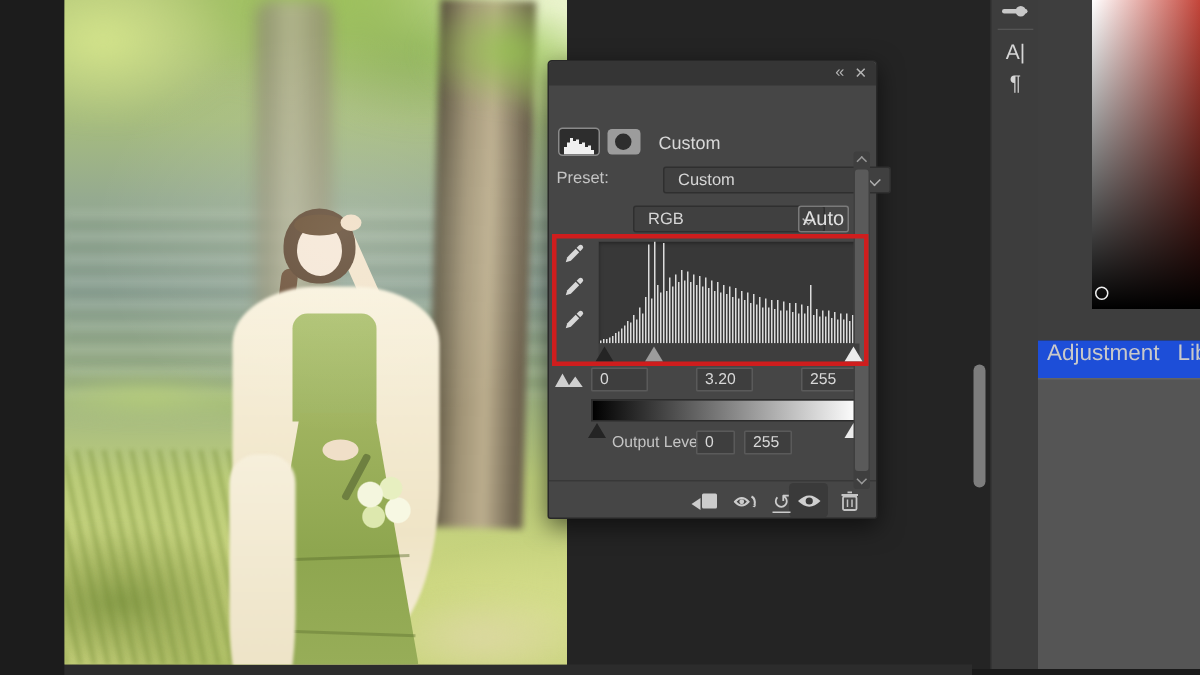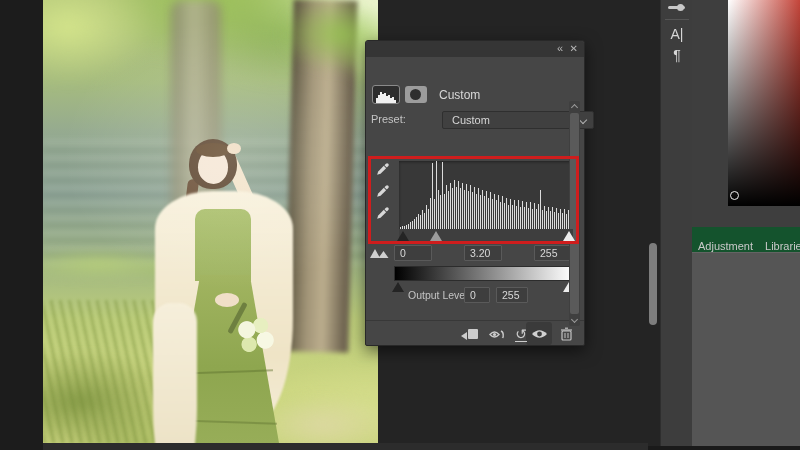--- a/index.html
+++ b/index.html
@@ -155,22 +155,22 @@
   .is-slider::after { content:""; position:absolute; right:1px; top:-2px; width:7px; height:7px; background:#c8c8c8; border-radius:50%; }
   .is-div { position:absolute; left:4px; top:19px; width:24px; height:1px; background:#2e2e2e; border-bottom:1px solid #555; }
   .is-char { position:absolute; left:0; top:26px; width:32px; text-align:center; color:#d6d6d6; font-size:14px; }
   .is-para { position:absolute; left:0; top:47px; width:32px; text-align:center; color:#d6d6d6; font-size:14px; }
 
   .color-panel { position:absolute; left:692px; top:0; width:108px; height:227px; background:#3e3e3e; }
   .color-field { position:absolute; left:36px; top:0; width:72px; height:206px;
     background:linear-gradient(to bottom, rgba(0,0,0,0), #000 100%), linear-gradient(to right, #ffffff, #c4453a); }
   .color-sel { position:absolute; left:2px; top:191px; width:9px; height:9px; border:1.5px solid #f0f0f0; border-radius:50%; }
 
-  .dock-tabs { position:absolute; left:692px; top:227px; width:108px; height:25px; background:#14532d; color:#c9c9c9;
-               font-size:11px; display:flex; align-items:flex-end; white-space:nowrap; overflow:hidden; }
+  .dock-tabs { position:absolute; left:692px; top:227px; width:108px; height:25px; background:#1d4ed8; color:#c9c9c9;
+               font-size:15px; display:flex; align-items:flex-start; white-space:nowrap; overflow:hidden; }
   .dock-tab { padding:0 6px; flex:none; }
   .dock-content { position:absolute; left:692px; top:252px; width:108px; height:194px; background:#555555; border-top:1px solid #646464; }
   .dock-bottom { position:absolute; left:648px; top:446px; width:152px; height:4px; background:#1a1a1a; }
 
   svg { display:block; }
 </style>
 </head>
 <body>
 
 <div class="app">
@@ -226,20 +226,27 @@
     </div>
 
     <div class="preset-row">
       <span class="preset-label">Preset:</span>
       <div class="dropdown dd-preset">
         <span class="dd-text">Custom</span>
         <span class="chev"></span>
       </div>
     </div>
 
+    <div class="channel-row">
+      <div class="dropdown dd-channel">
+        <span class="dd-text">RGB</span>
+        <span class="chev"></span>
+      </div>
+      <button class="auto-btn">Auto</button>
+    </div>
 
     <div class="dropper-col">
       <span class="dropper" style="top:0">
         <svg width="15" height="15" viewBox="0 0 14 14">
             <path d="M2 12l1-3.2 5.2-5.2 2.2 2.2-5.2 5.2L2 12z" fill="#d8d8d8"></path>
             <path d="M8.8 3l2.2 2.2 1.4-1.4a1.55 1.55 0 0 0-2.2-2.2L8.8 3z" fill="#d8d8d8"></path>
           </svg>
       </span>
       <span class="dropper" style="top:22px">
         <svg width="15" height="15" viewBox="0 0 14 14">

